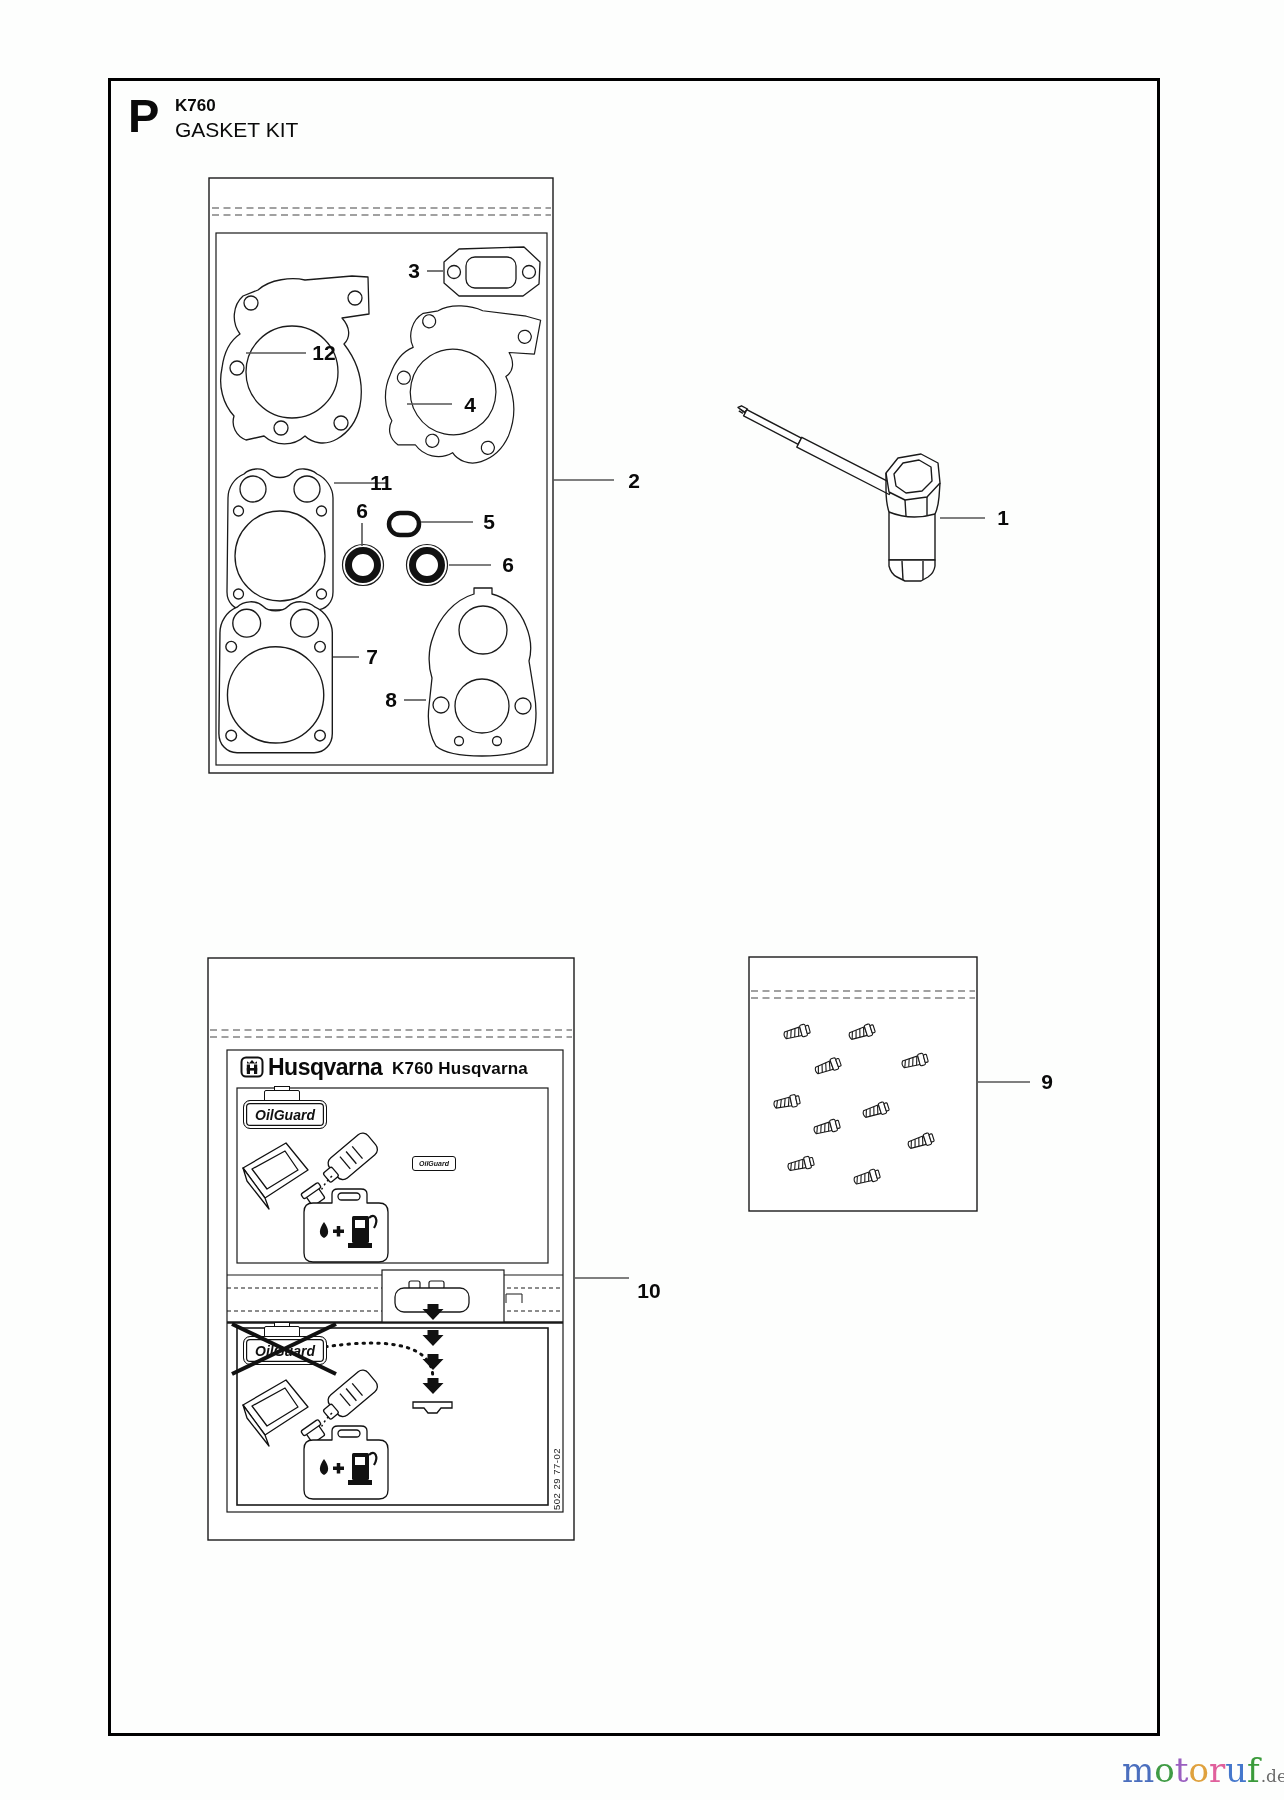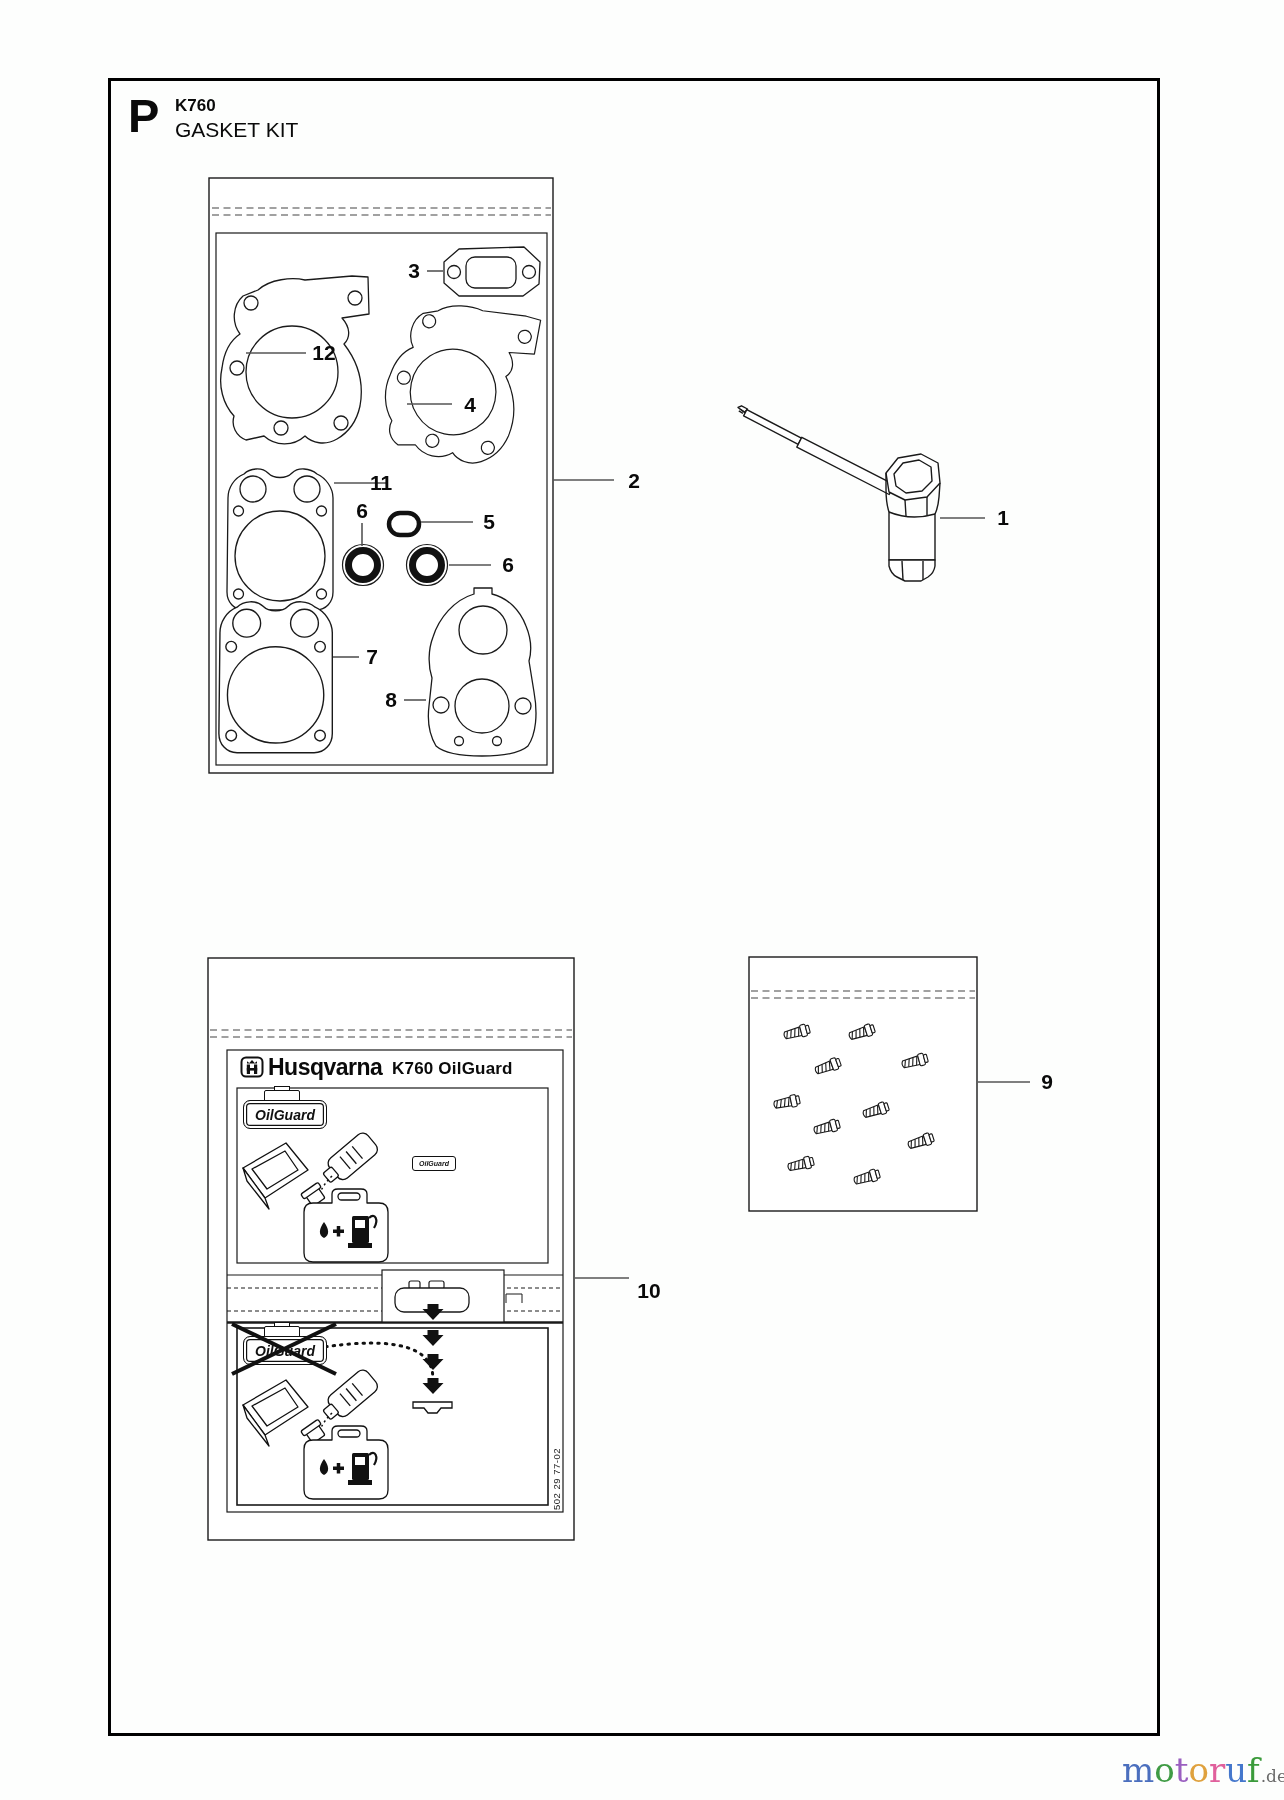--- a/index.html
+++ b/index.html
@@ -252,21 +252,21 @@
   <div class="abs hq-brandrow">
     <svg class="hq-logo" viewBox="0 0 24 24">
       <rect x="1.5" y="2.5" width="21" height="19" rx="4.5" fill="none" stroke="#111" stroke-width="2"></rect>
       <path d="M7,8.5 l0,-2.2 2.3,1.6 2.7,-3 2.7,3 2.3,-1.6 0,2.2 Z" fill="#111"></path>
       <rect x="6.8" y="9.5" width="3.2" height="9.5" fill="#111"></rect>
       <rect x="14" y="9.5" width="3.2" height="9.5" fill="#111"></rect>
       <rect x="6.8" y="13" width="10.4" height="2.6" fill="#111"></rect>
     </svg>
     <span class="hq-name">Husqvarna</span>
   </div>
-  <div class="abs hq-product">K760 OilGuard</div>
+  <div class="abs hq-product">K760 Husqvarna</div>
 
   <div class="abs mach-a2"></div>
   <div class="abs mach-a"></div>
   <div class="abs badge badge-a">OilGuard</div>
 
   <div class="abs badge badge-s">OilGuard</div>
 
   <div class="abs mach-x2"></div>
   <div class="abs mach-x"></div>
   <div class="abs badge badge-x">OilGuard</div>

